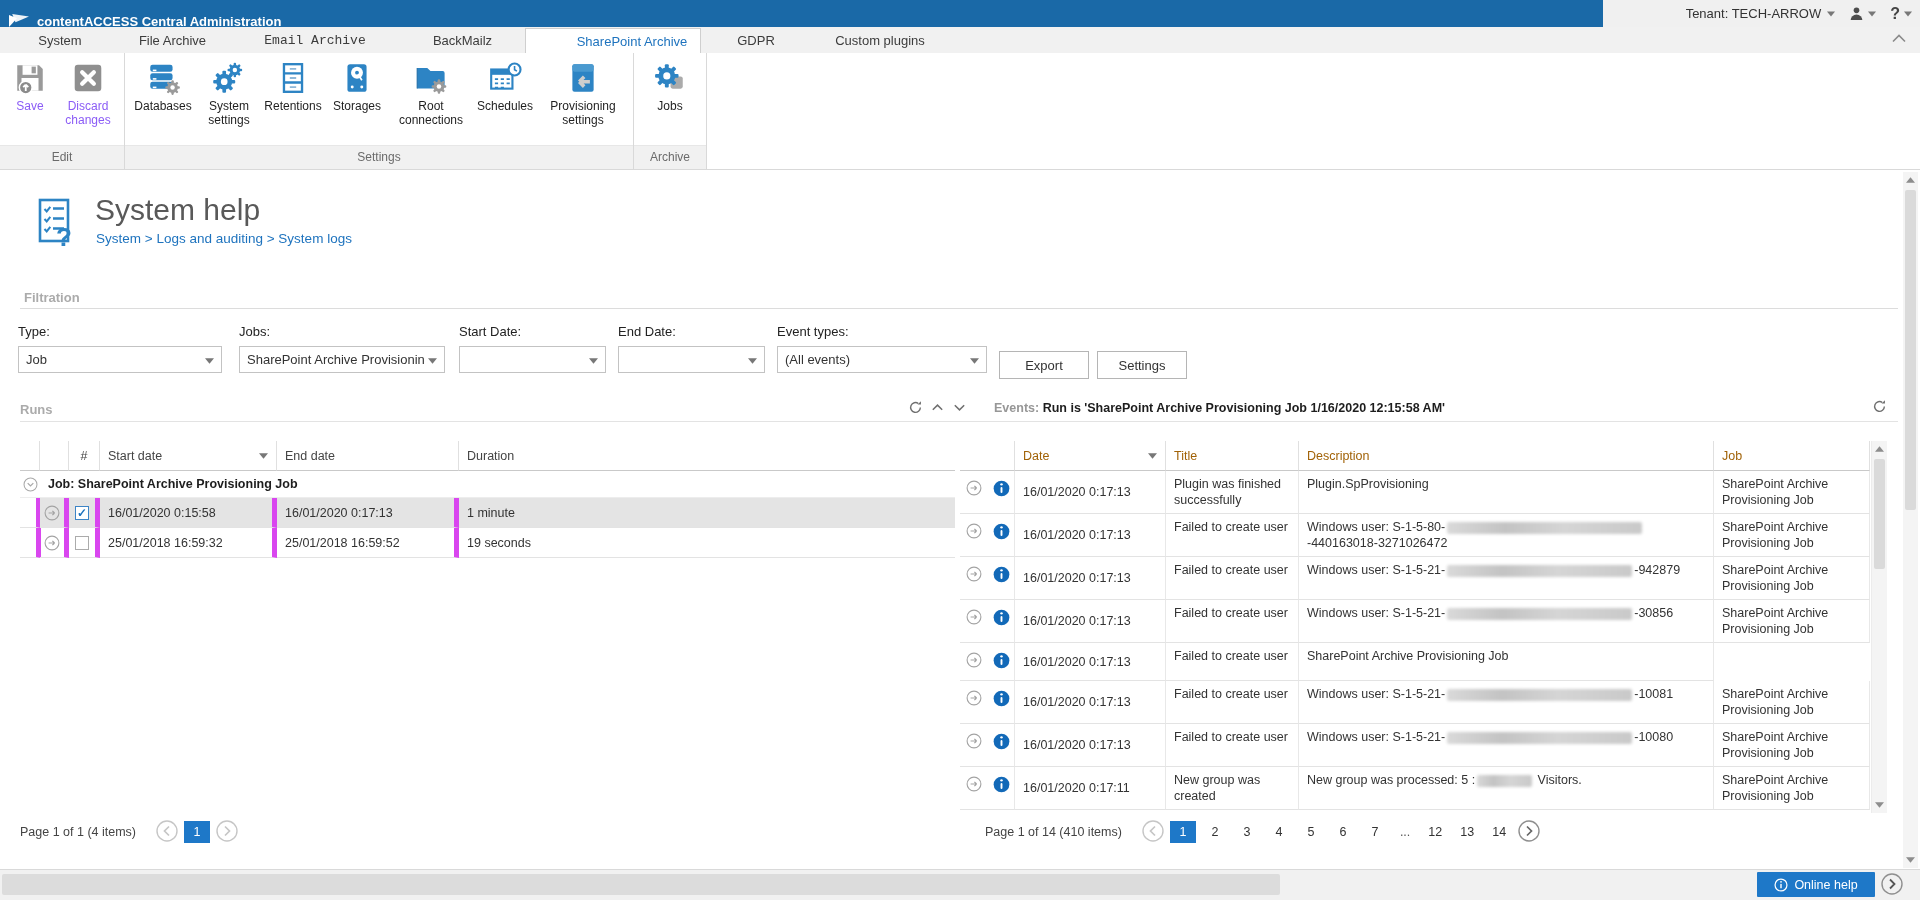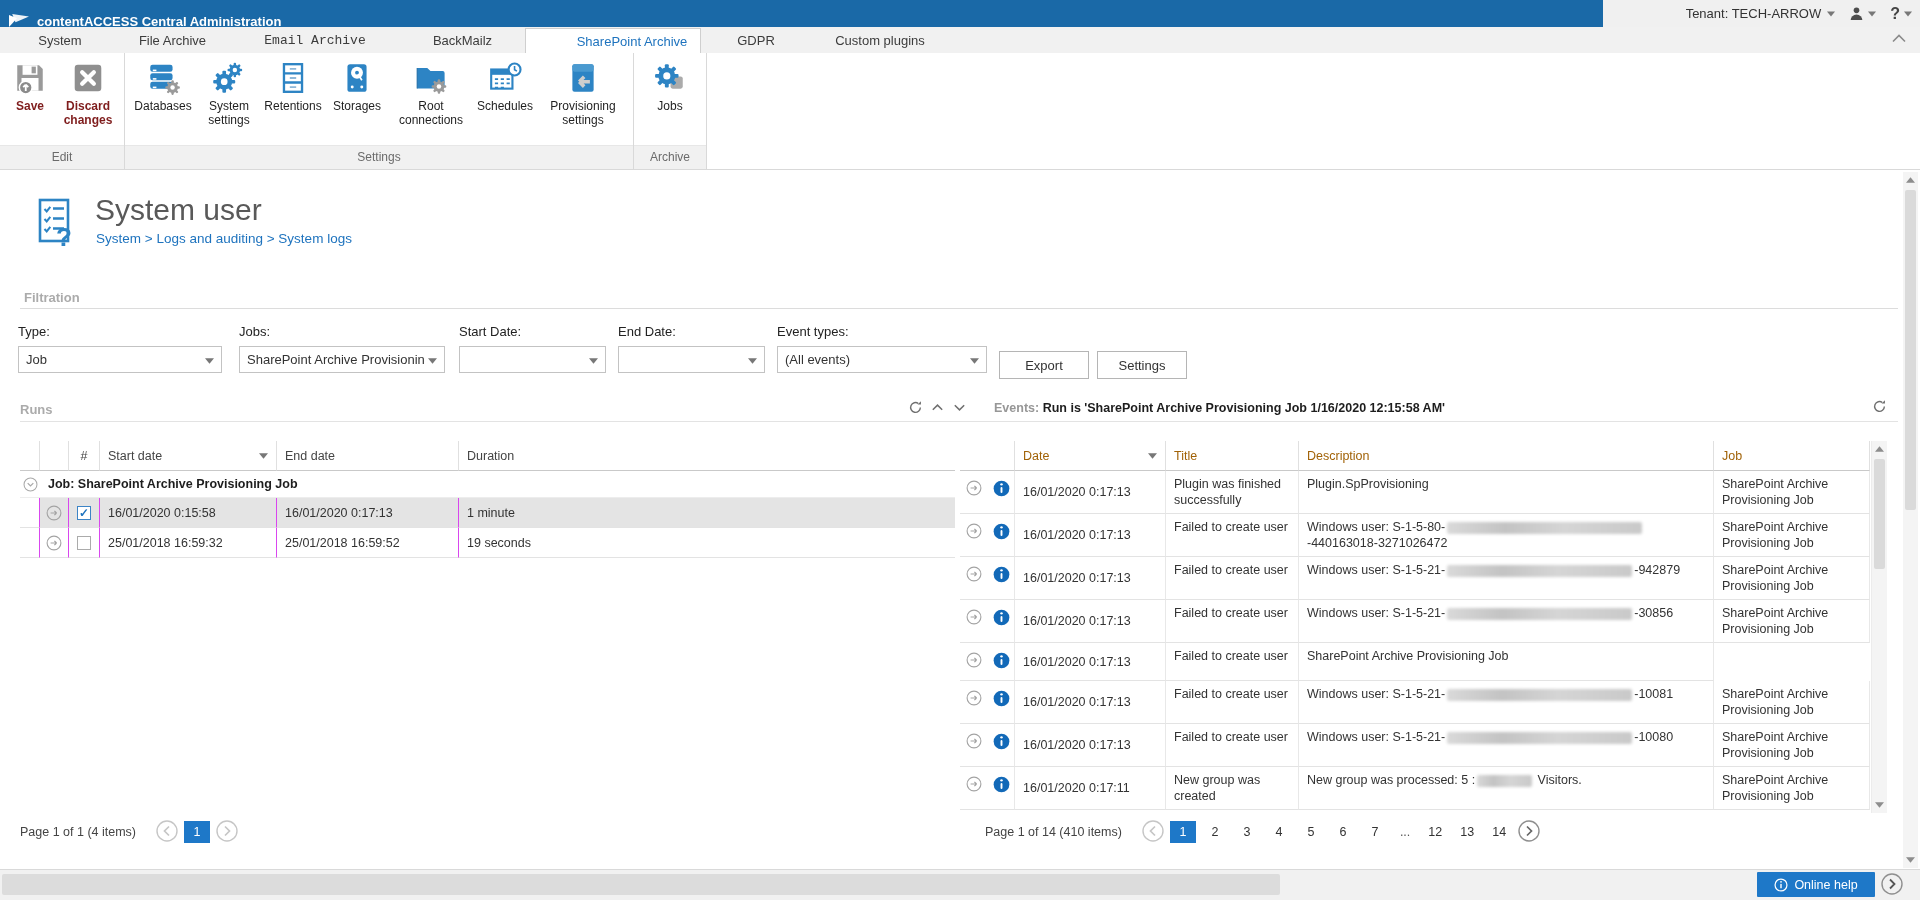--- a/index.html
+++ b/index.html
@@ -22,21 +22,21 @@
   .ribbon-collapse{position:absolute;right:14px;top:33px;width:14px;height:10px;}
   
   .ribbon{position:absolute;left:0;top:53px;width:1920px;height:117px;background:#fff;border-bottom:1px solid #d9d9d9;box-sizing:border-box;}
   .ribbon-groups{display:flex;height:100%;align-items:stretch;}
   .ribbon-group{display:flex;flex-direction:column;border-right:1px solid #d9d9d9;}
   .rg-buttons{flex:1;display:flex;align-items:flex-start;padding:6px 4px 0 4px;}
   .ribbon-btn{width:60px;display:flex;flex-direction:column;align-items:center;cursor:pointer;padding:2px 2px;}
   .ribbon-btn .rb-icon{width:34px;height:34px;margin-bottom:4px;}
   .ribbon-btn .rb-icon svg{width:34px;height:34px;}
   .rb-label{font-size:12px;color:#1f1f1f;text-align:center;line-height:14px;}
-  .ribbon-btn.disabled .rb-label{color:#7f1d1d;font-weight:bold;}
+  .ribbon-btn.disabled .rb-label{color:#8b5cf6;}
   .rg-label{height:23px;line-height:23px;background:#f1f1f1;text-align:center;font-size:12px;color:#6b6b6b;border-top:1px solid #e7e7e7;}
   [data-name="save-button"]{width:48px;}
   [data-name="discard-changes-button"]{width:60px;}
   [data-name="databases-button"]{width:64px;}
   [data-name="root-connections-button"]{width:80px;}
   [data-name="provisioning-settings-button"]{width:88px;}
   
   .page-icon{position:absolute;left:38px;top:198px;width:40px;height:49px;}
   .page-title{position:absolute;left:95px;top:193px;font-size:30px;color:#595959;}
   .breadcrumb{position:absolute;left:96px;top:231px;font-size:13.5px;color:#1e73be;cursor:pointer;}
@@ -66,21 +66,21 @@
   .runs-header>div{height:30px;line-height:30px;font-size:12.5px;color:#444;border-bottom:1px solid #c9c9c9;box-sizing:border-box;padding:0 8px;}
   .runs-header>div:nth-child(-n+5){border-right:1px solid #e0e0e0;}
   .runs-header .sortable{display:flex;align-items:center;cursor:pointer;}
   .runs-header .sortable span{flex:1;}
   .col-hash{text-align:center;padding:0 2px !important;}
   .runs-group{align-items:center;height:26px;border-bottom:1px solid #ededed;}
   .runs-group .grp-chev{display:flex;justify-content:center;}
   .runs-group .grp-text{grid-column:2/7;font-weight:bold;font-size:12.5px;color:#1d1d1d;padding-left:8px;}
   .runs-row{height:30px;cursor:pointer;}
   .runs-row>div{height:30px;box-sizing:border-box;border-bottom:1px solid #e3e3e3;display:flex;align-items:center;font-size:12.5px;color:#333;padding:0 8px;}
-  .runs-row>div:nth-child(-n+5){border-right:1px solid #d946ef;}
+  .runs-row>div:nth-child(-n+5){border-right:5px solid #d946ef;}
   .runs-row>.cell-icon{justify-content:center;padding:0;}
   .runs-row.sel>div:not(.spacer){background:#e4e4e4;}
   .chk{width:14px;height:14px;border:1px solid #ababab;background:#fff;box-sizing:border-box;display:flex;align-items:center;justify-content:center;cursor:pointer;}
   .chk.checked{border-color:#3c84c6;}
   .chk.checked:before{content:"\2713";color:#1e73be;font-weight:bold;font-size:12px;line-height:1;}
   
   .events-table{position:absolute;left:960px;top:441px;width:910px;box-sizing:border-box;}
   .ev-header,.ev-row{display:grid;grid-template-columns:28px 27px 151px 133px 1fr 156px;}
   .ev-header>div{height:30px;line-height:30px;font-size:12.5px;color:#a16207;border-bottom:1px solid #c9c9c9;box-sizing:border-box;padding:0 8px;}
   .ev-header>div:nth-child(n+2){border-right:1px solid #e0e0e0;}
@@ -330,21 +330,21 @@
     <g stroke="#2d84c4" stroke-width="2" fill="none">
       <path d="M6.5 11l2.2 2.4 3.6-4.6"></path>
         <path d="M6.5 21l2.2 2.4 3.6-4.6"></path>
         <path d="M6.5 31l2.2 2.4 3.6-4.6"></path>
     </g>
     <g stroke="#2d84c4" stroke-width="2.4">
         <path d="M15 10.5h11M15 20.5h11M15 30.5h11"></path>
       </g>
     <text x="26" y="48" font-size="26" font-weight="bold" fill="#2d84c4" text-anchor="middle" font-family="Liberation Sans, sans-serif">?</text>
   </svg>
-  <div class="page-title" data-name="page-title">System user</div>
+  <div class="page-title" data-name="page-title">System help</div>
   <div class="breadcrumb" data-name="breadcrumb" style="color: rgb(30, 115, 190);">System &gt; Logs and auditing &gt; System logs</div>
 
   <div class="section-label filtration-label" data-name="filtration-section-label">Filtration</div>
   <div class="filtration-rule" data-name="filtration-divider"></div>
   <div id="filters">
       <div class="ffield" data-name="type-filter" style="left: 18px; width: 204px;">
         <div class="flabel" data-name="type-filter-label">Type:</div>
         <div class="fselect" data-name="type-select">
           <span class="fval" data-name="type-select-value">Job</span>
           <span data-name="chevron-down-icon"><svg viewBox="0 0 10 6">

